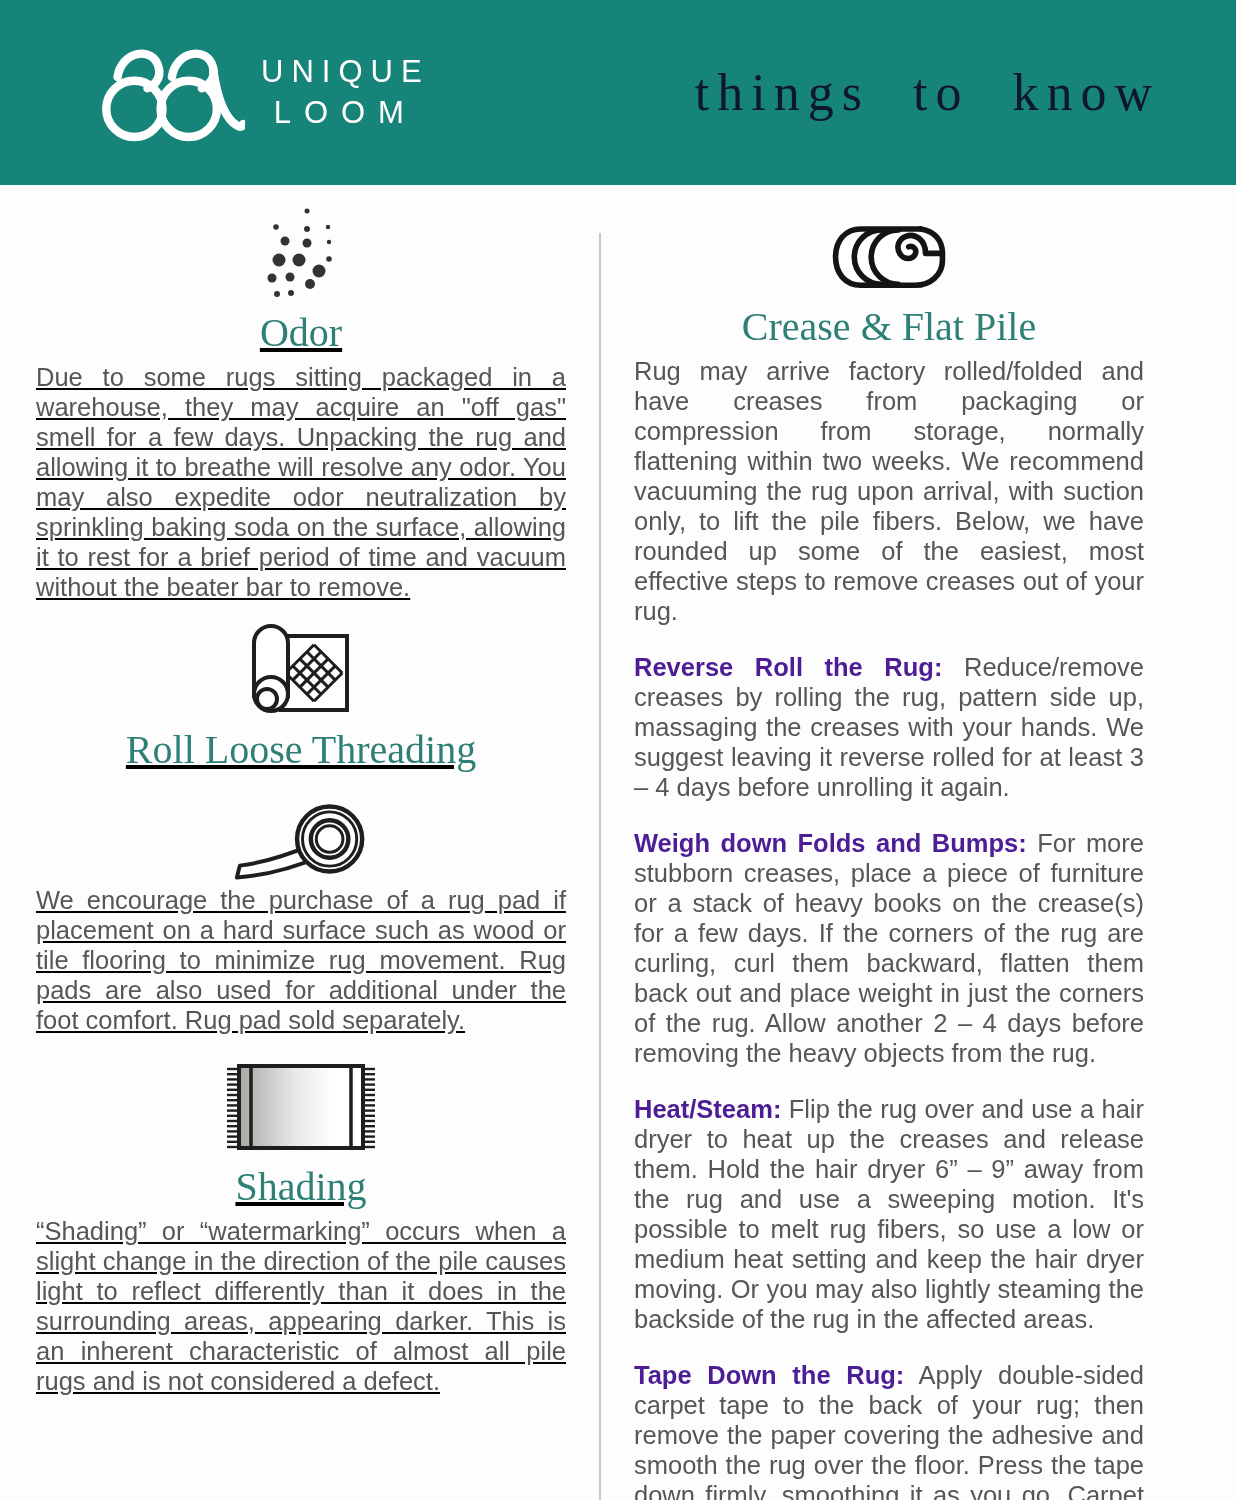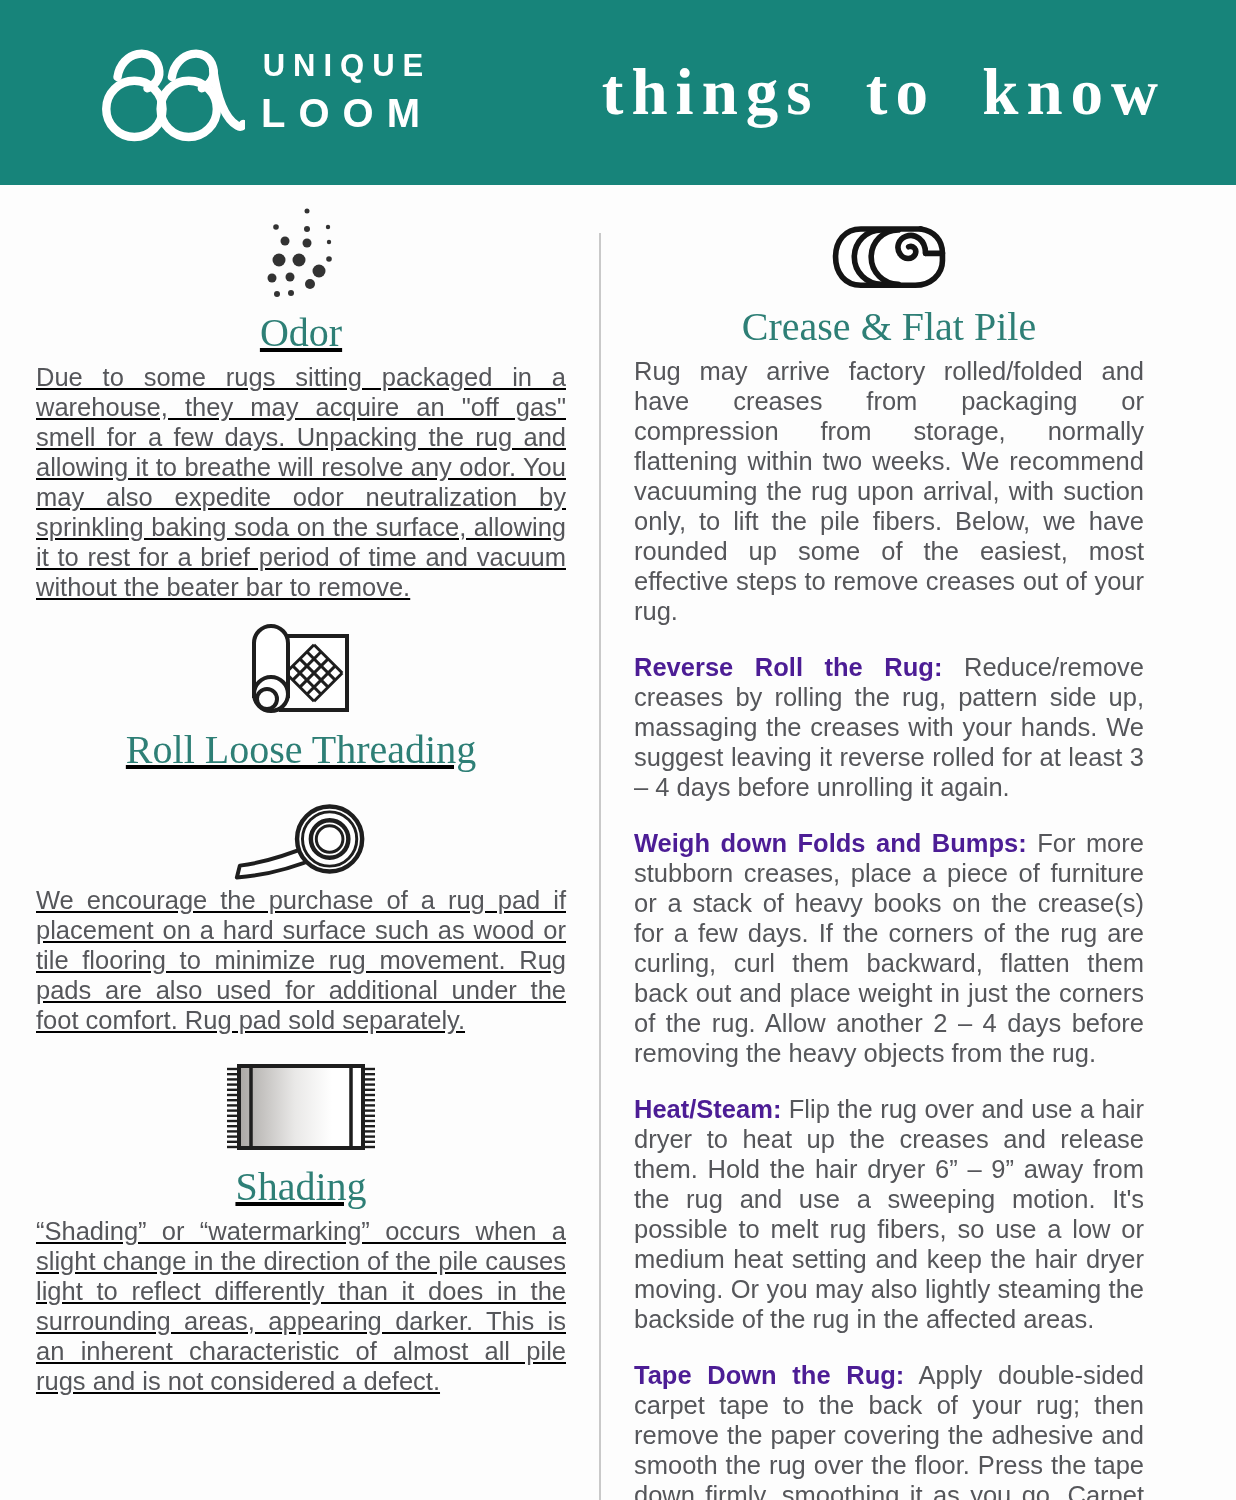--- a/index.html
+++ b/index.html
@@ -11,40 +11,39 @@
     font-family:"Liberation Sans","DejaVu Sans",sans-serif;
   }
   
   .banner{
     height:185px;
     background:#17847A;
     display:flex;
     align-items:center;
     box-sizing:border-box;
     padding:0 60px 0 95px;
-    font-weight:bold;
   }
   .logo-group{display:flex;align-items:center;}
   .logo-svg{display:block;}
   .brand-text{
     margin-left:16px;
     color:#ffffff;
     text-align:center;
     line-height:1.3;
   }
   .brand-line1{font-size:31px;letter-spacing:8px;display:block;}
-  .brand-line2{font-size:40px;letter-spacing:13px;display:block;text-align:center;}
+  .brand-line2{font-size:31px;letter-spacing:13px;display:block;text-align:center;}
   .banner-title{
     margin-left:auto;
-    color:#ffffff;
+    color:#0f172a;
     font-family:"Liberation Serif","DejaVu Serif",serif;
-    font-size:65px;
+    font-size:52px;
     letter-spacing:8px;
     word-spacing:22px;
-    margin-right:10px;
+    margin-right:16px;
     white-space:nowrap;
   }
   
   .content{
     position:relative;
     display:flex;
     height:1315px;
     box-sizing:border-box;
   }
   .divider{

